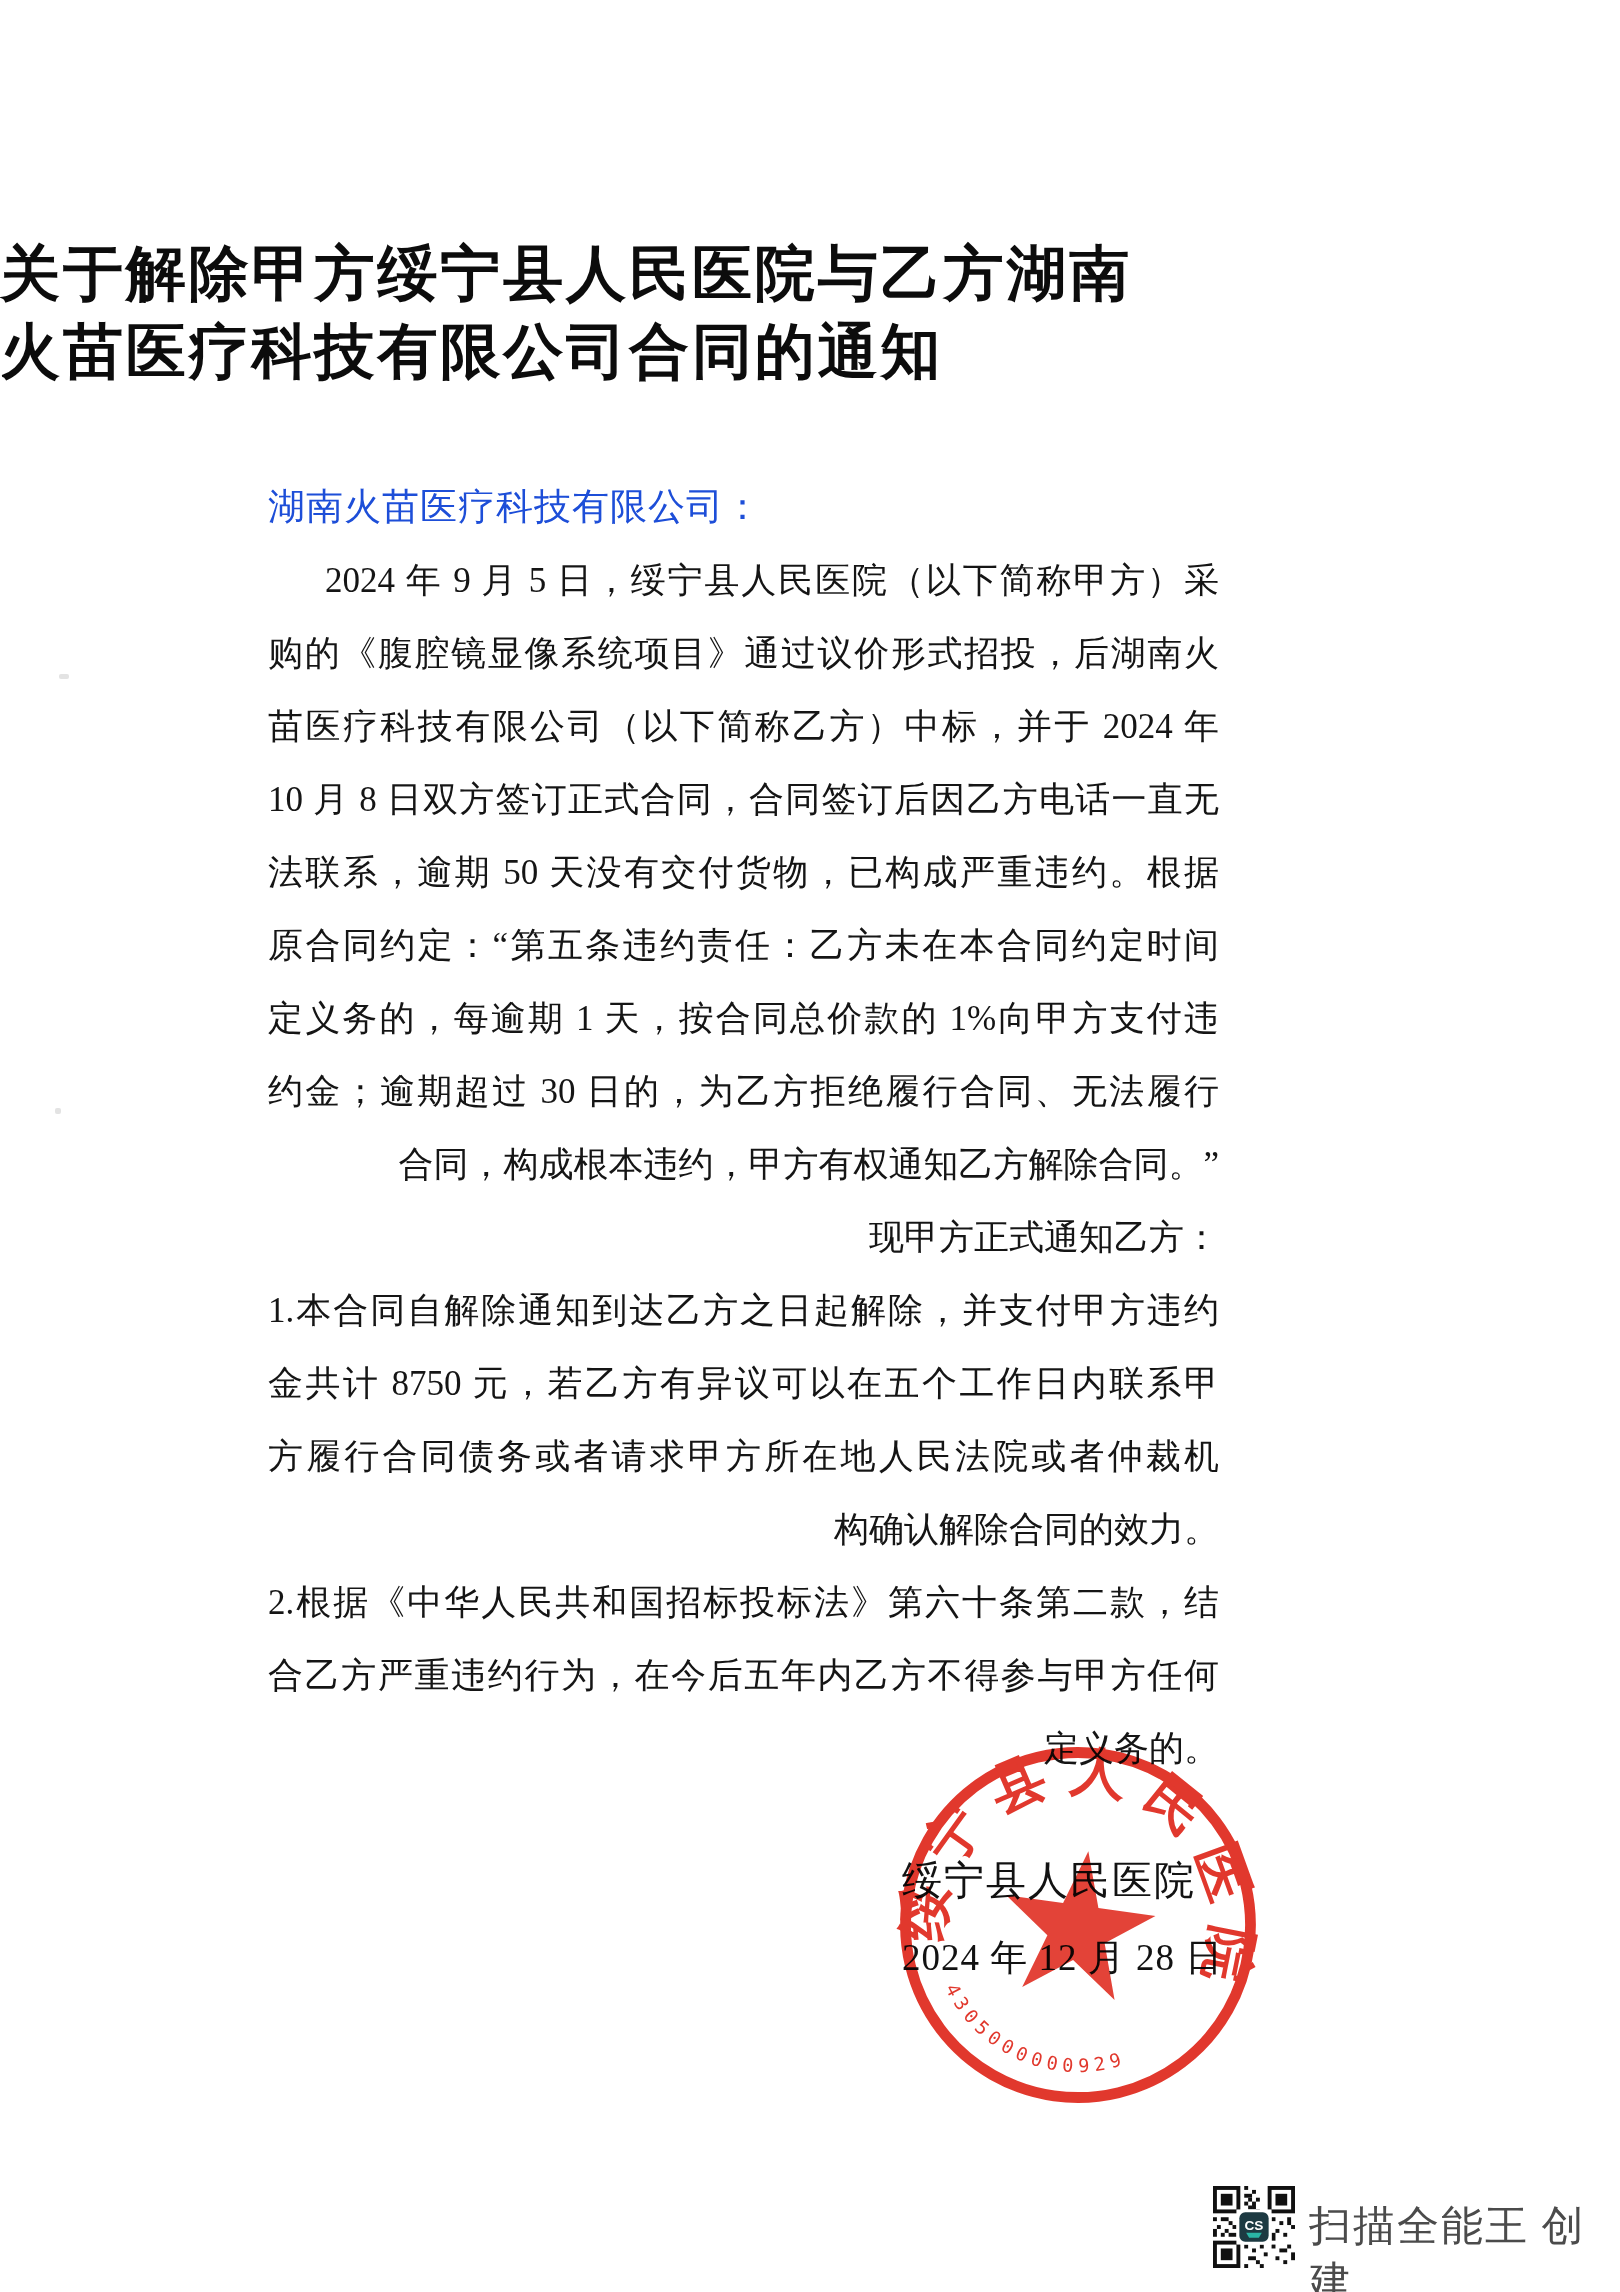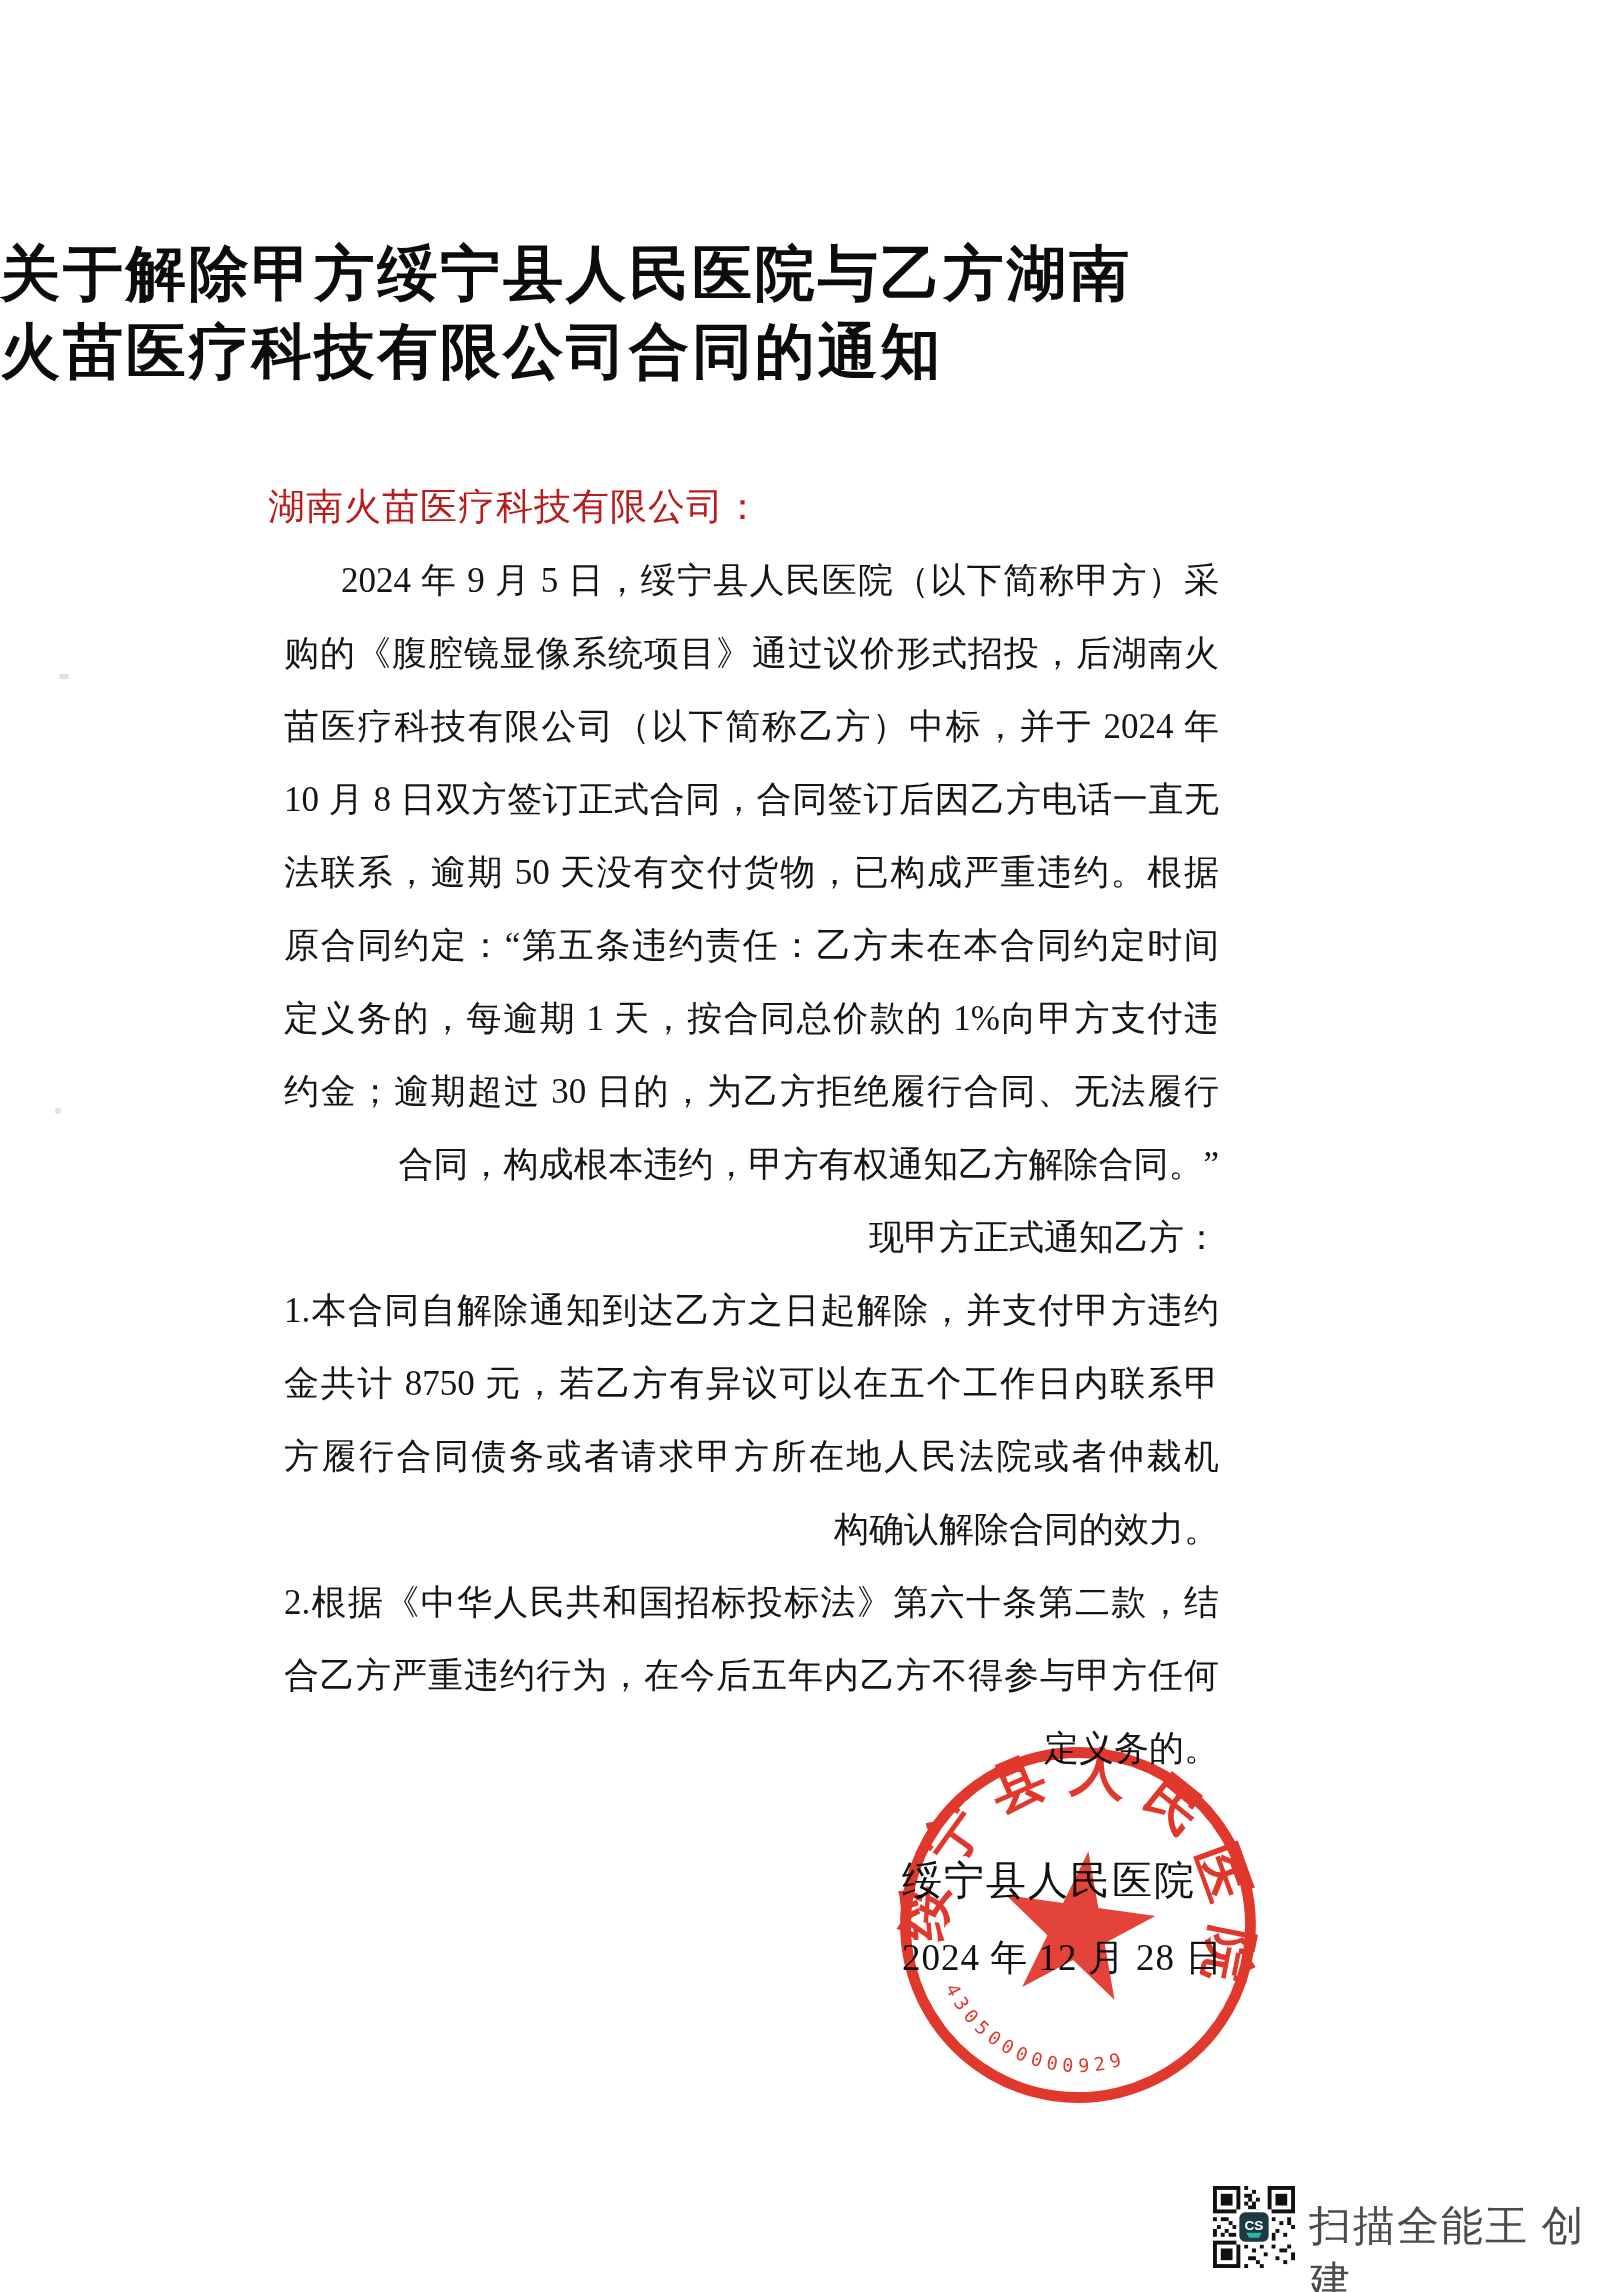--- a/index.html
+++ b/index.html
@@ -13,29 +13,29 @@
 
   .title {
     position:absolute; top:235px; left:0; width:100%;
     font-weight:bold; font-size:60px; line-height:78px;
     letter-spacing:2.9px; color:#0c0c0c;
   }
   .title .title-line { height:78px; }
 
   .salutation {
     position:absolute; top:482px; left:268px;
-    font-size:37px; color:#b91c1c; letter-spacing:1px;
+    font-size:37px; color:#1d4ed8; letter-spacing:1px;
   }
 
   .body-lines {
     position:absolute; top:544px; left:268px; width:951px;
     font-size:35px; color:#151515;
   }
   .body-line { height:73px; line-height:73px; text-align:right; }
-  .body-line.justify { text-align:justify; text-align-last:justify;margin-left:16px; }
+  .body-line.justify { text-align:justify; text-align-last:justify; }
   .body-line.indent { text-indent:57px; }
 
   .sig-org {
     position:absolute; top:1853px; left:902px;
     font-size:40px; letter-spacing:2px; color:#121212;
   }
   .sig-date {
     position:absolute; top:1933px; left:902px;
     font-size:37px; letter-spacing:1px; color:#121212;
   }

